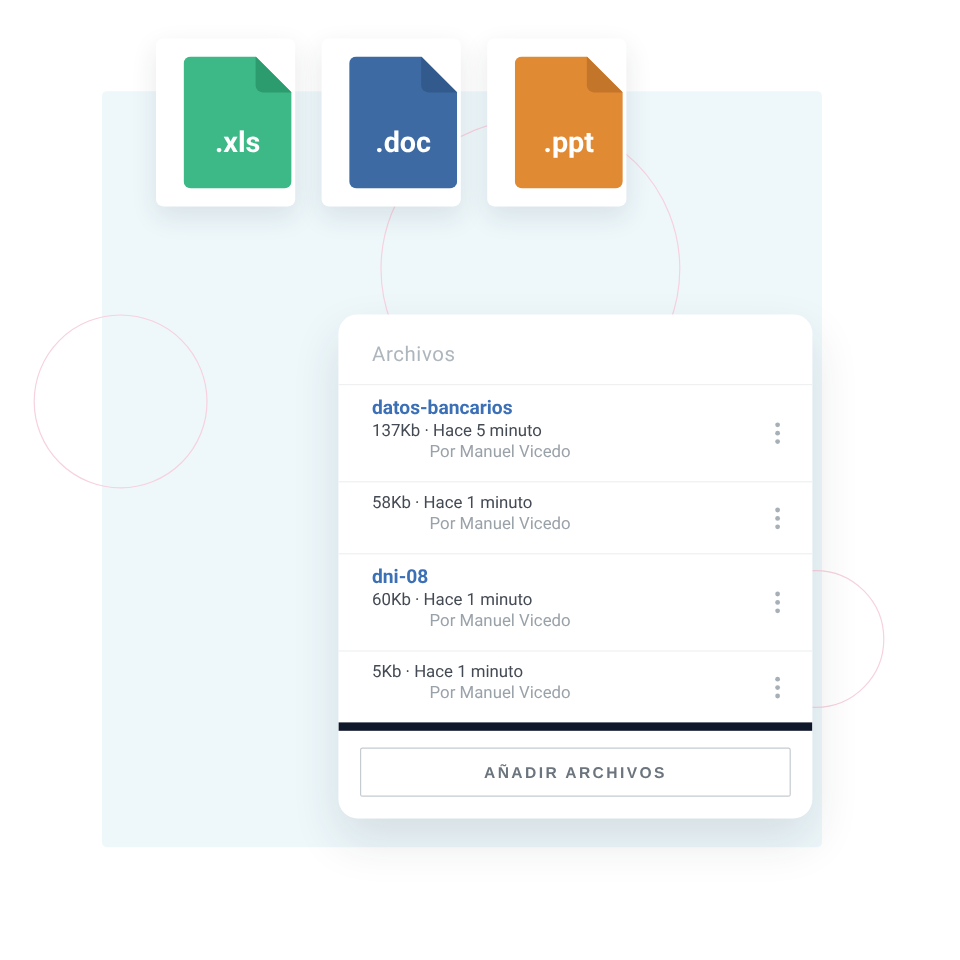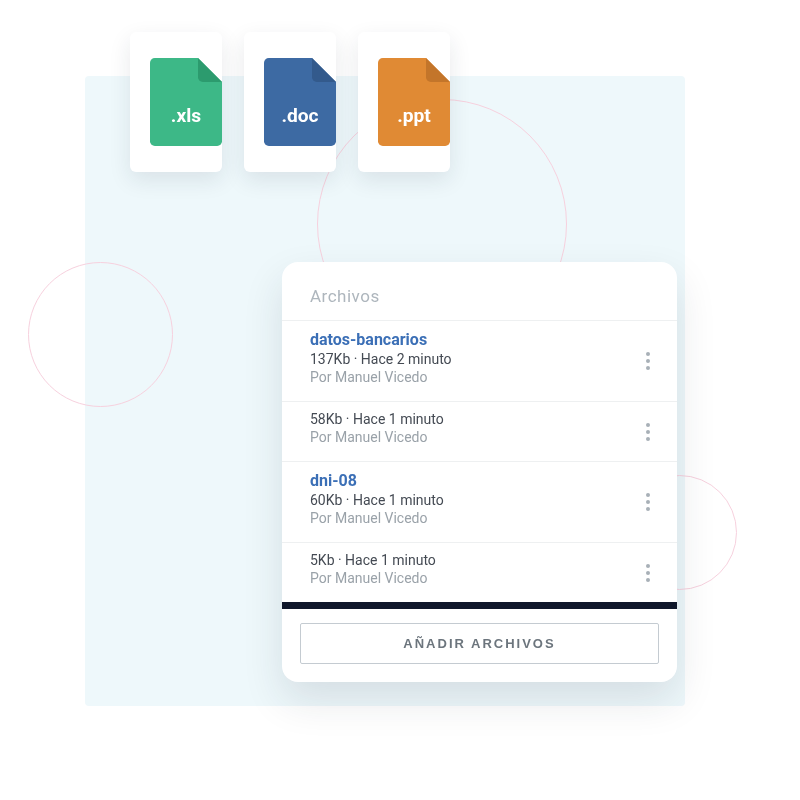--- a/index.html
+++ b/index.html
@@ -29,21 +29,21 @@
   .circle2 { left: 317px; top: 99px;  width: 250px; height: 250px; }
   .circle3 { left: 622px; top: 475px; width: 115px; height: 115px; }
   .files-row {
     position: absolute;
     left: 130px;
     top: 32px;
     display: flex;
     gap: 22px;
   }
   .file-icon {
-    width: 92px;
+    width: 116px;
     height: 140px;
     background: #fff;
     border-radius: 6px;
     box-shadow: 0 8px 22px rgba(30,40,60,0.10);
     display: flex;
     align-items: center;
     justify-content: center;
     position: relative;
     padding-left: 20px;
   }
@@ -83,20 +83,21 @@
     margin-bottom: 2px;
   }
   .item-meta {
     color: #444a53;
     font-size: 14px;
     margin-bottom: 2px;
   }
   .item-author {
     color: #9aa2a9;
     font-size: 14px;
+    margin-left: 48px;
   }
   .kebab {
     position: absolute;
     right: 18px;
     top: 50%;
     transform: translateY(-50%);
     width: 22px;
     height: 22px;
     display: flex;
     flex-direction: column;
@@ -162,21 +163,21 @@
       <text class="file-ext" x="45" y="80" text-anchor="middle">.ppt</text>
     </svg>
   </div>
 </div>
 
 <div class="files-card">
   <div class="card-header">Archivos</div>
 
   <div class="list-item">
     <div class="item-title">datos-bancarios</div>
-    <div class="item-meta">137Kb · Hace 2 minuto</div>
+    <div class="item-meta">137Kb · Hace 5 minuto</div>
     <div class="item-author"><span>Por </span><span>Manuel Vicedo</span></div>
     <div class="kebab">
         <span></span>
         <span></span>
         <span></span>
       </div>
   </div>
 
   <div class="list-item">
     <div class="item-meta">58Kb · Hace 1 minuto</div>

